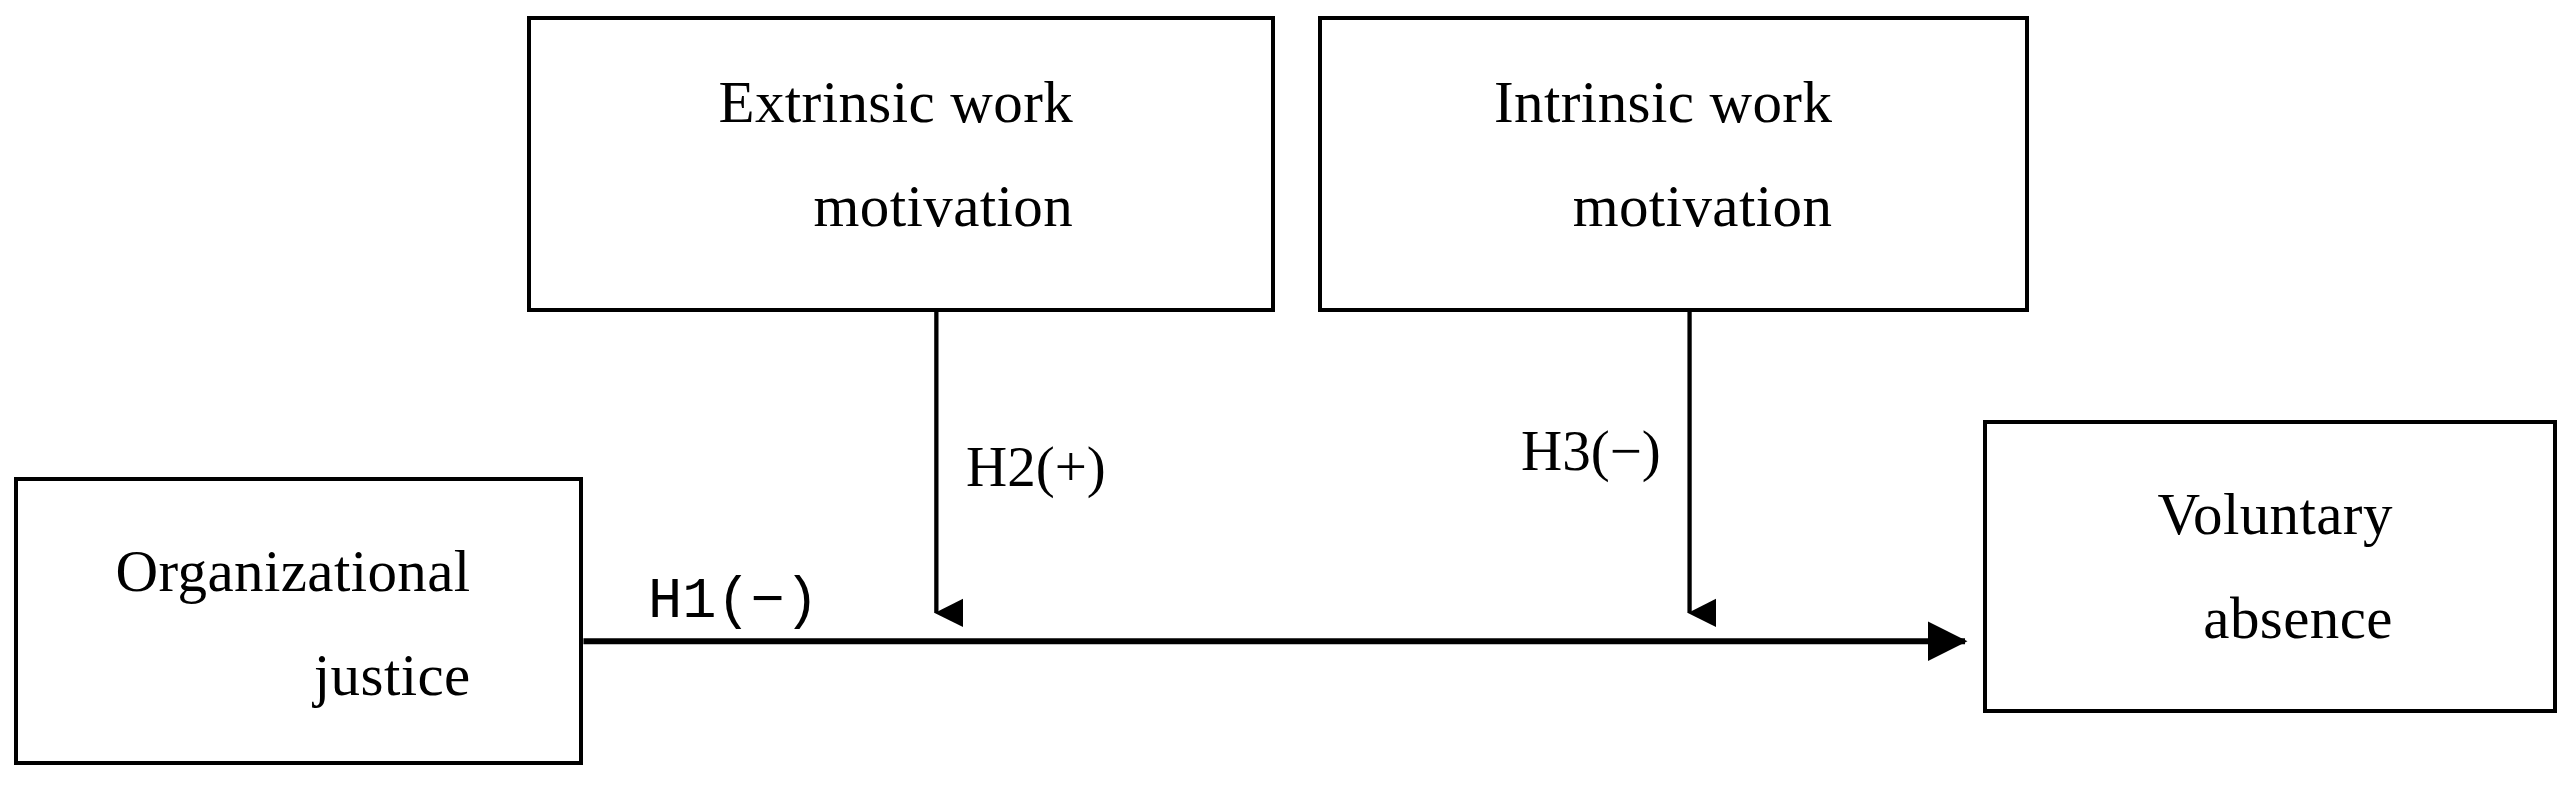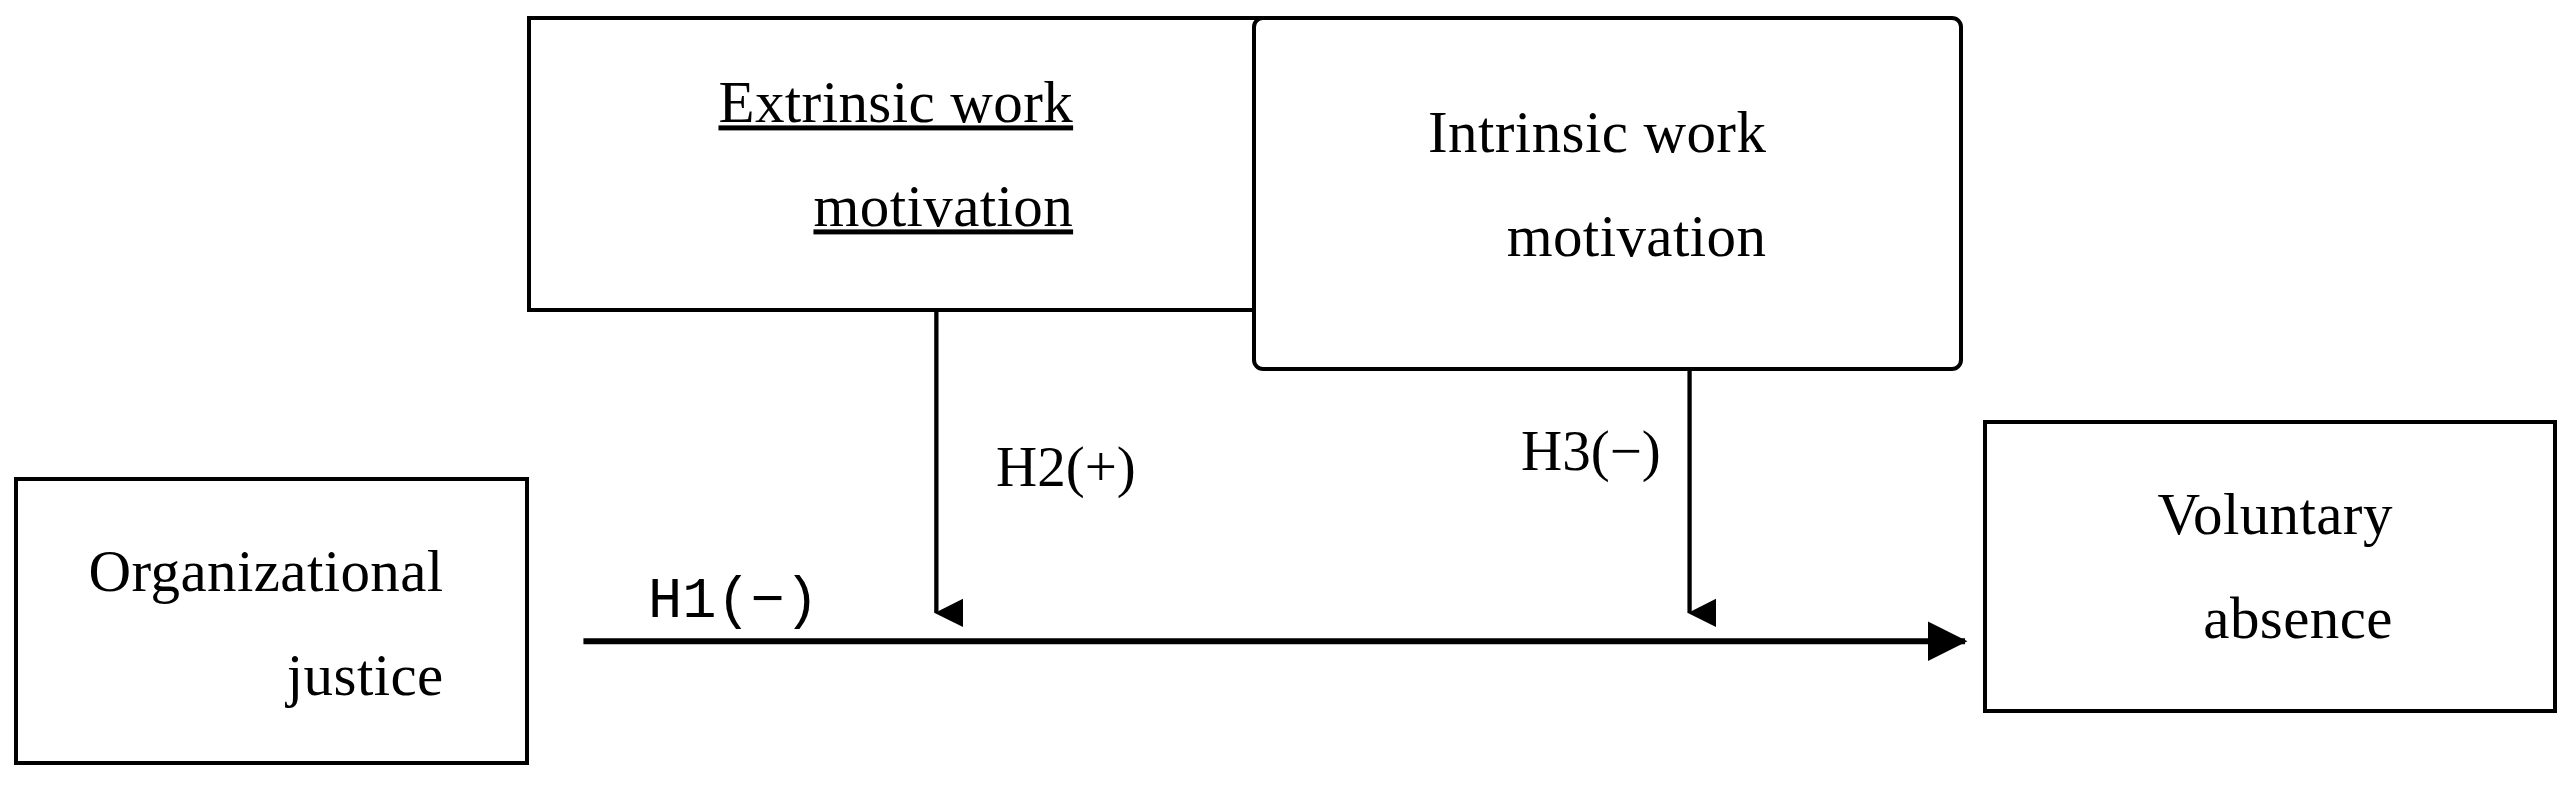--- a/index.html
+++ b/index.html
@@ -36,26 +36,26 @@
     line-height: 1.0;
     white-space: nowrap;
     letter-spacing: 0.4px;
   }
   .node .line + .line {
     margin-top: 45px;
     text-align: right;
   }
 
   #node-extrinsic  { left: 527px;  top: 15.5px;  width: 748px; height: 296px; }
-  #node-intrinsic  { left: 1252px; top: 15.5px;  width: 711px; height: 355px; border-radius: 11px; }
-  #node-justice    { left: 13.8px;   top: 477px; width: 515px; height: 288px; }
+  #node-intrinsic  { left: 1318px; top: 15.5px;  width: 711px; height: 296px; }
+  #node-justice    { left: 13.8px;   top: 477px; width: 569px; height: 288px; }
   #node-absence    { left: 1983px; top: 420px; width: 574px; height: 293px; }
 
   
-  #node-extrinsic .stack { transform: translateX(-5.2px) translateY(-8.6px); text-decoration: underline; }
+  #node-extrinsic .stack { transform: translateX(-5.2px) translateY(-8.6px); }
   #node-intrinsic .stack { transform: translateX(-10.3px) translateY(-8.6px); }
   #node-justice   .stack { transform: translateX(-5.2px) translateY(1.7px); }
   #node-absence   .stack { transform: translateX(5.2px) translateY(0px); }
 
   
   #connectors {
     position: absolute;
     left: 0;
     top: 0;
     width: 2576px;
@@ -66,21 +66,21 @@
 
   
   .hlabel {
     position: absolute;
     font-size: 57px;
     line-height: 1;
     white-space: nowrap;
     z-index: 4;
   }
   #label-h1 { left: 648px;  top: 574px; font-family: Liberation Mono, monospace; }
-  #label-h2 { left: 996px; top: 438px; text-align: right; }
+  #label-h2 { left: 966px; top: 438px; text-align: right; }
   #label-h3 { left: 1505px; top: 422px; margin-left: 16px; }
 </style>
 </head>
 <body>
 
 <div id="canvas">
 
   <svg id="connectors" viewBox="0 0 2991 934" xmlns="http://www.w3.org/2000/svg">
     <defs>
       <marker id="arrow-down" markerWidth="7" markerHeight="7" refX="3.5" refY="6.2" orient="auto" markerUnits="strokeWidth">

